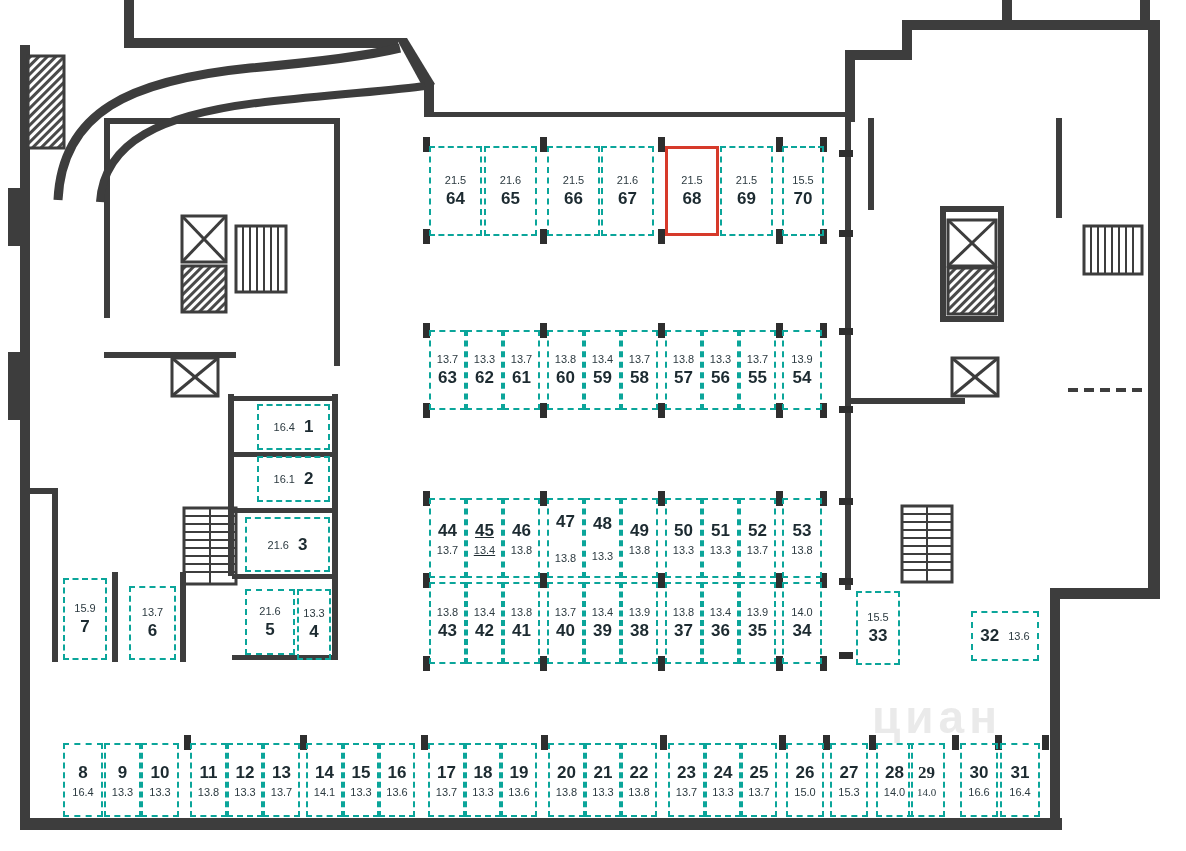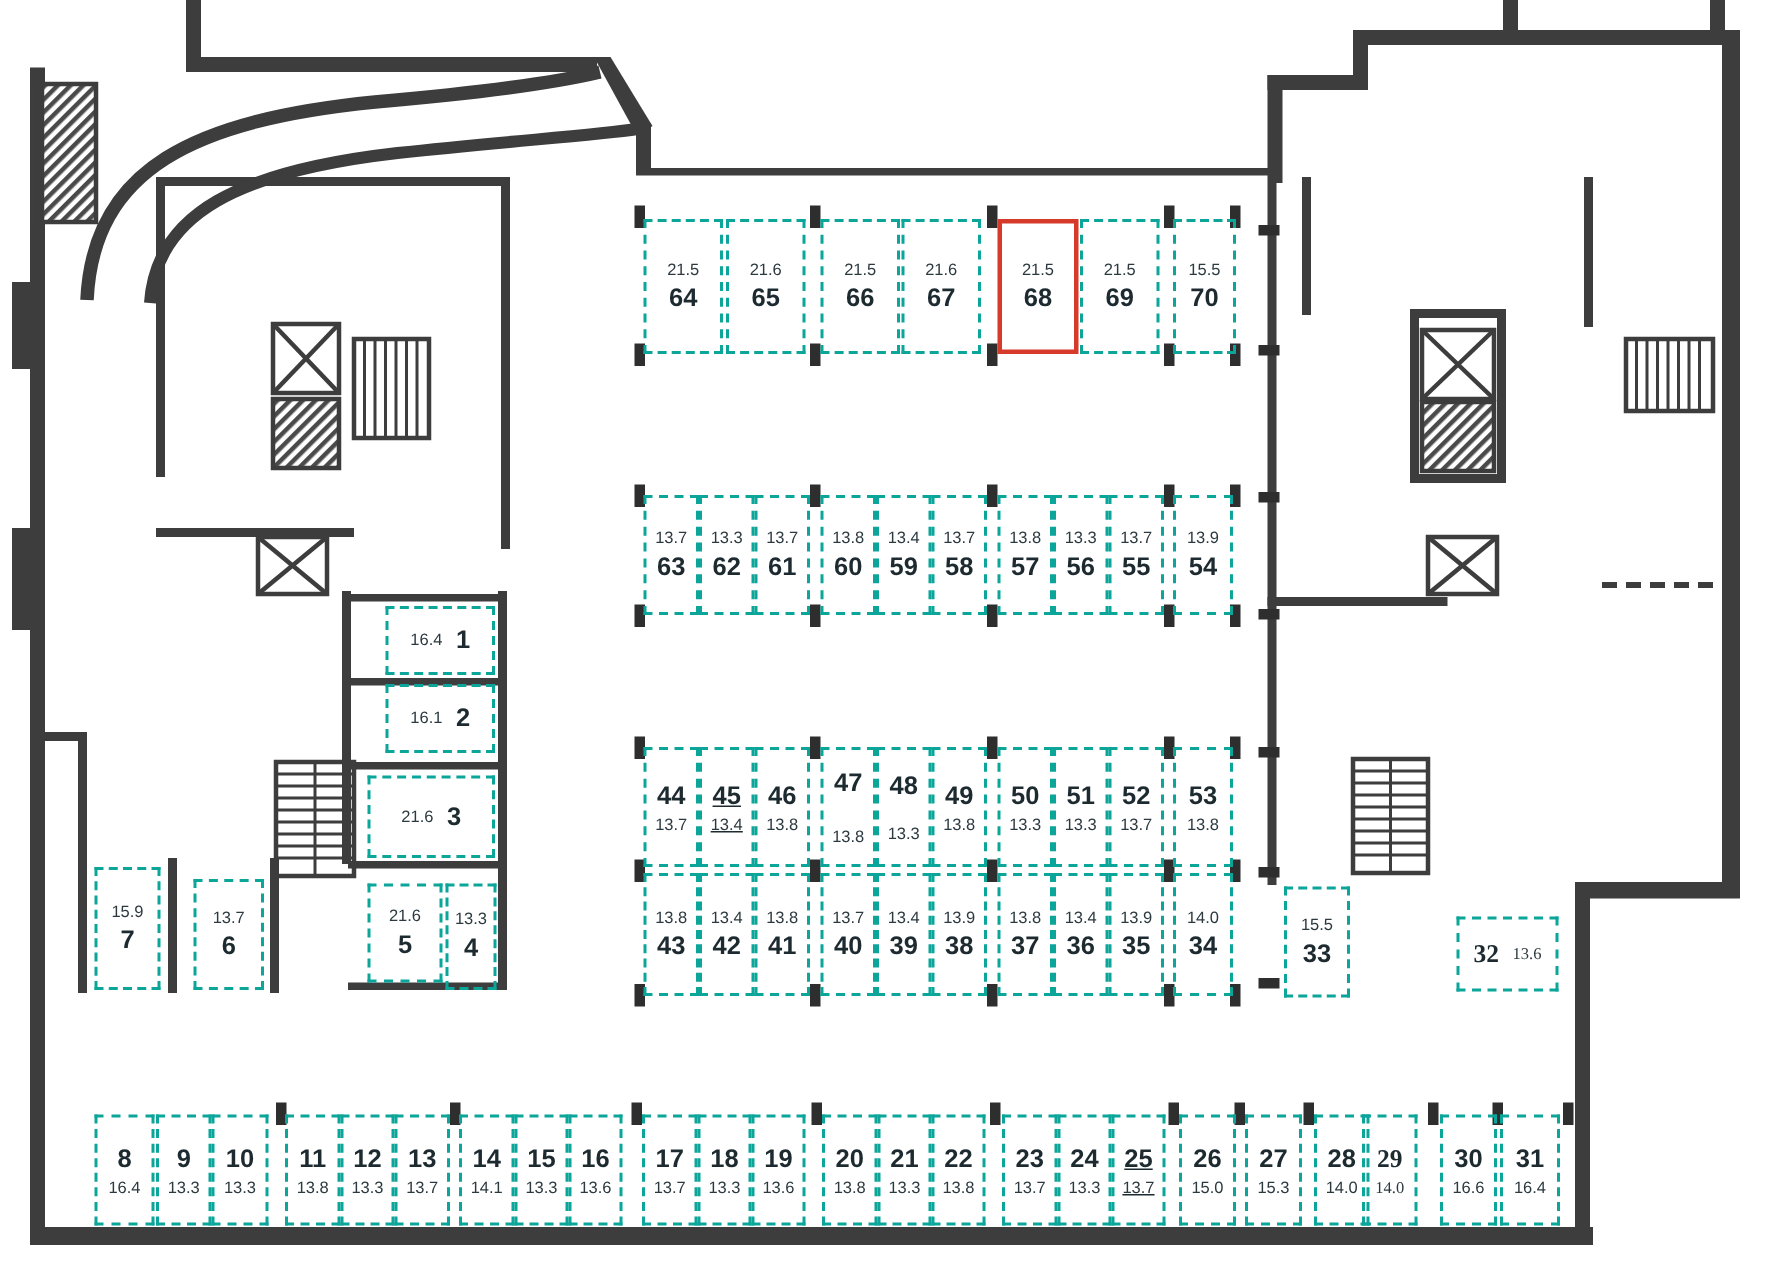--- a/index.html
+++ b/index.html
@@ -206,20 +206,21 @@
           <line x1="902" y1="570" x2="952" y2="570"></line>
         <line x1="927" y1="506" x2="927" y2="582"></line>
       </g>
     </g>
 
     <g stroke="#3d3d3d" stroke-width="4" stroke-dasharray="10 6">
       <line x1="1068" y1="390" x2="1148" y2="390"></line>
     </g>
   </svg>
 
+  <div class="watermark">циан</div>
 
   <div id="spots">
       <div class="spot area-top" style="left: 429px; top: 146px; width: 53px; height: 90px;">
         <span class="area">21.5</span>
         <span class="num">64</span>
       </div>
       <div class="spot area-top" style="left: 484px; top: 146px; width: 53px; height: 90px;">
         <span class="area">21.6</span>
         <span class="num">65</span>
       </div>
@@ -388,21 +389,21 @@
         <span class="num">7</span>
       </div>
       <div class="spot area-top" style="left: 129px; top: 586px; width: 47px; height: 74px;">
         <span class="area">13.7</span>
         <span class="num">6</span>
       </div>
       <div class="spot area-top" style="left: 856px; top: 591px; width: 44px; height: 74px;">
         <span class="area">15.5</span>
         <span class="num">33</span>
       </div>
-      <div class="spot num-left" style="left: 971px; top: 611px; width: 68px; height: 50px; font-family: Liberation Serif, serif;">
+      <div class="spot num-left" style="left: 971px; top: 611px; width: 68px; height: 50px;">
         <span class="num">32</span>
         <span class="area">13.6</span>
       </div>
       <div class="spot num-top" style="left: 63px; top: 743px; width: 40px; height: 74px;">
         <span class="num">8</span>
         <span class="area">16.4</span>
       </div>
       <div class="spot num-top" style="left: 104px; top: 743px; width: 37px; height: 74px;">
         <span class="num">9</span>
         <span class="area">13.3</span>
@@ -460,21 +461,21 @@
         <span class="area">13.8</span>
       </div>
       <div class="spot num-top" style="left: 668px; top: 743px; width: 37px; height: 74px;">
         <span class="num">23</span>
         <span class="area">13.7</span>
       </div>
       <div class="spot num-top" style="left: 705px; top: 743px; width: 36px; height: 74px; text-align: center;">
         <span class="num">24</span>
         <span class="area">13.3</span>
       </div>
-      <div class="spot num-top" style="left: 741px; top: 743px; width: 36px; height: 74px; text-decoration: underline;">
+      <div class="spot num-top" style="left: 741px; top: 743px; width: 36px; height: 74px;">
         <span class="num">25</span>
         <span class="area">13.7</span>
       </div>
       <div class="spot num-top" style="left: 786px; top: 743px; width: 38px; height: 74px;">
         <span class="num">26</span>
         <span class="area">15.0</span>
       </div>
       <div class="spot num-top" style="left: 830px; top: 743px; width: 38px; height: 74px;">
         <span class="num">27</span>
         <span class="area">15.3</span>

